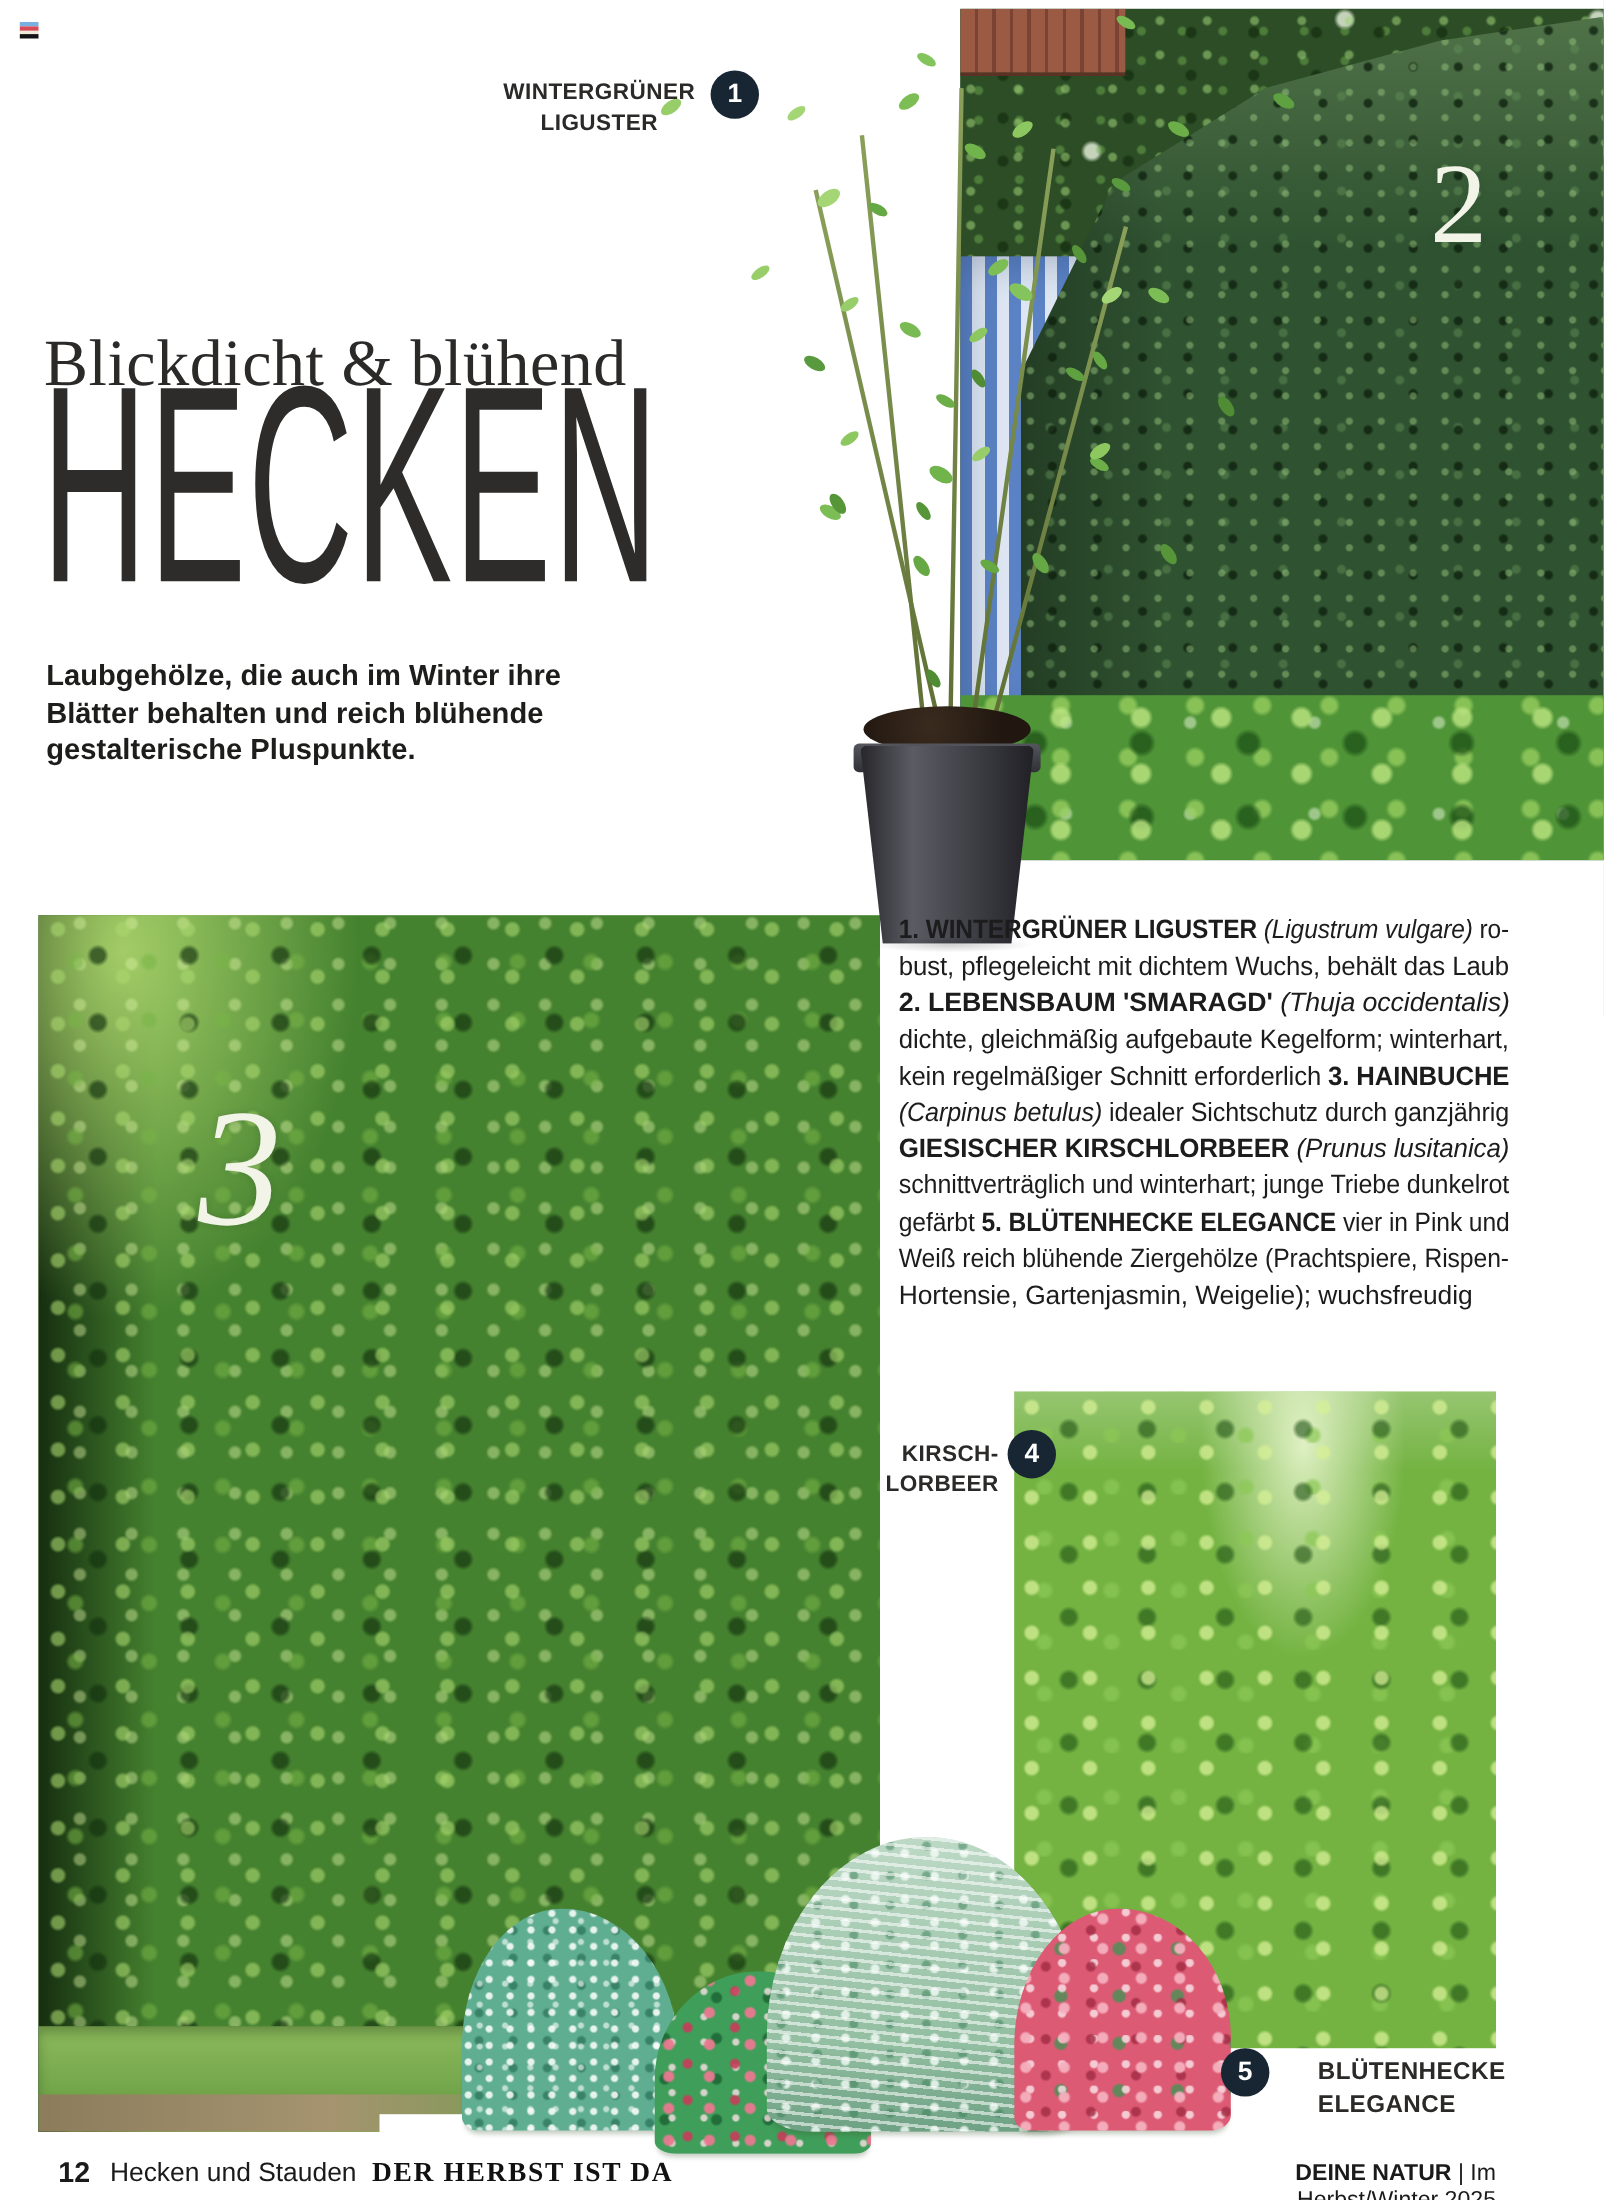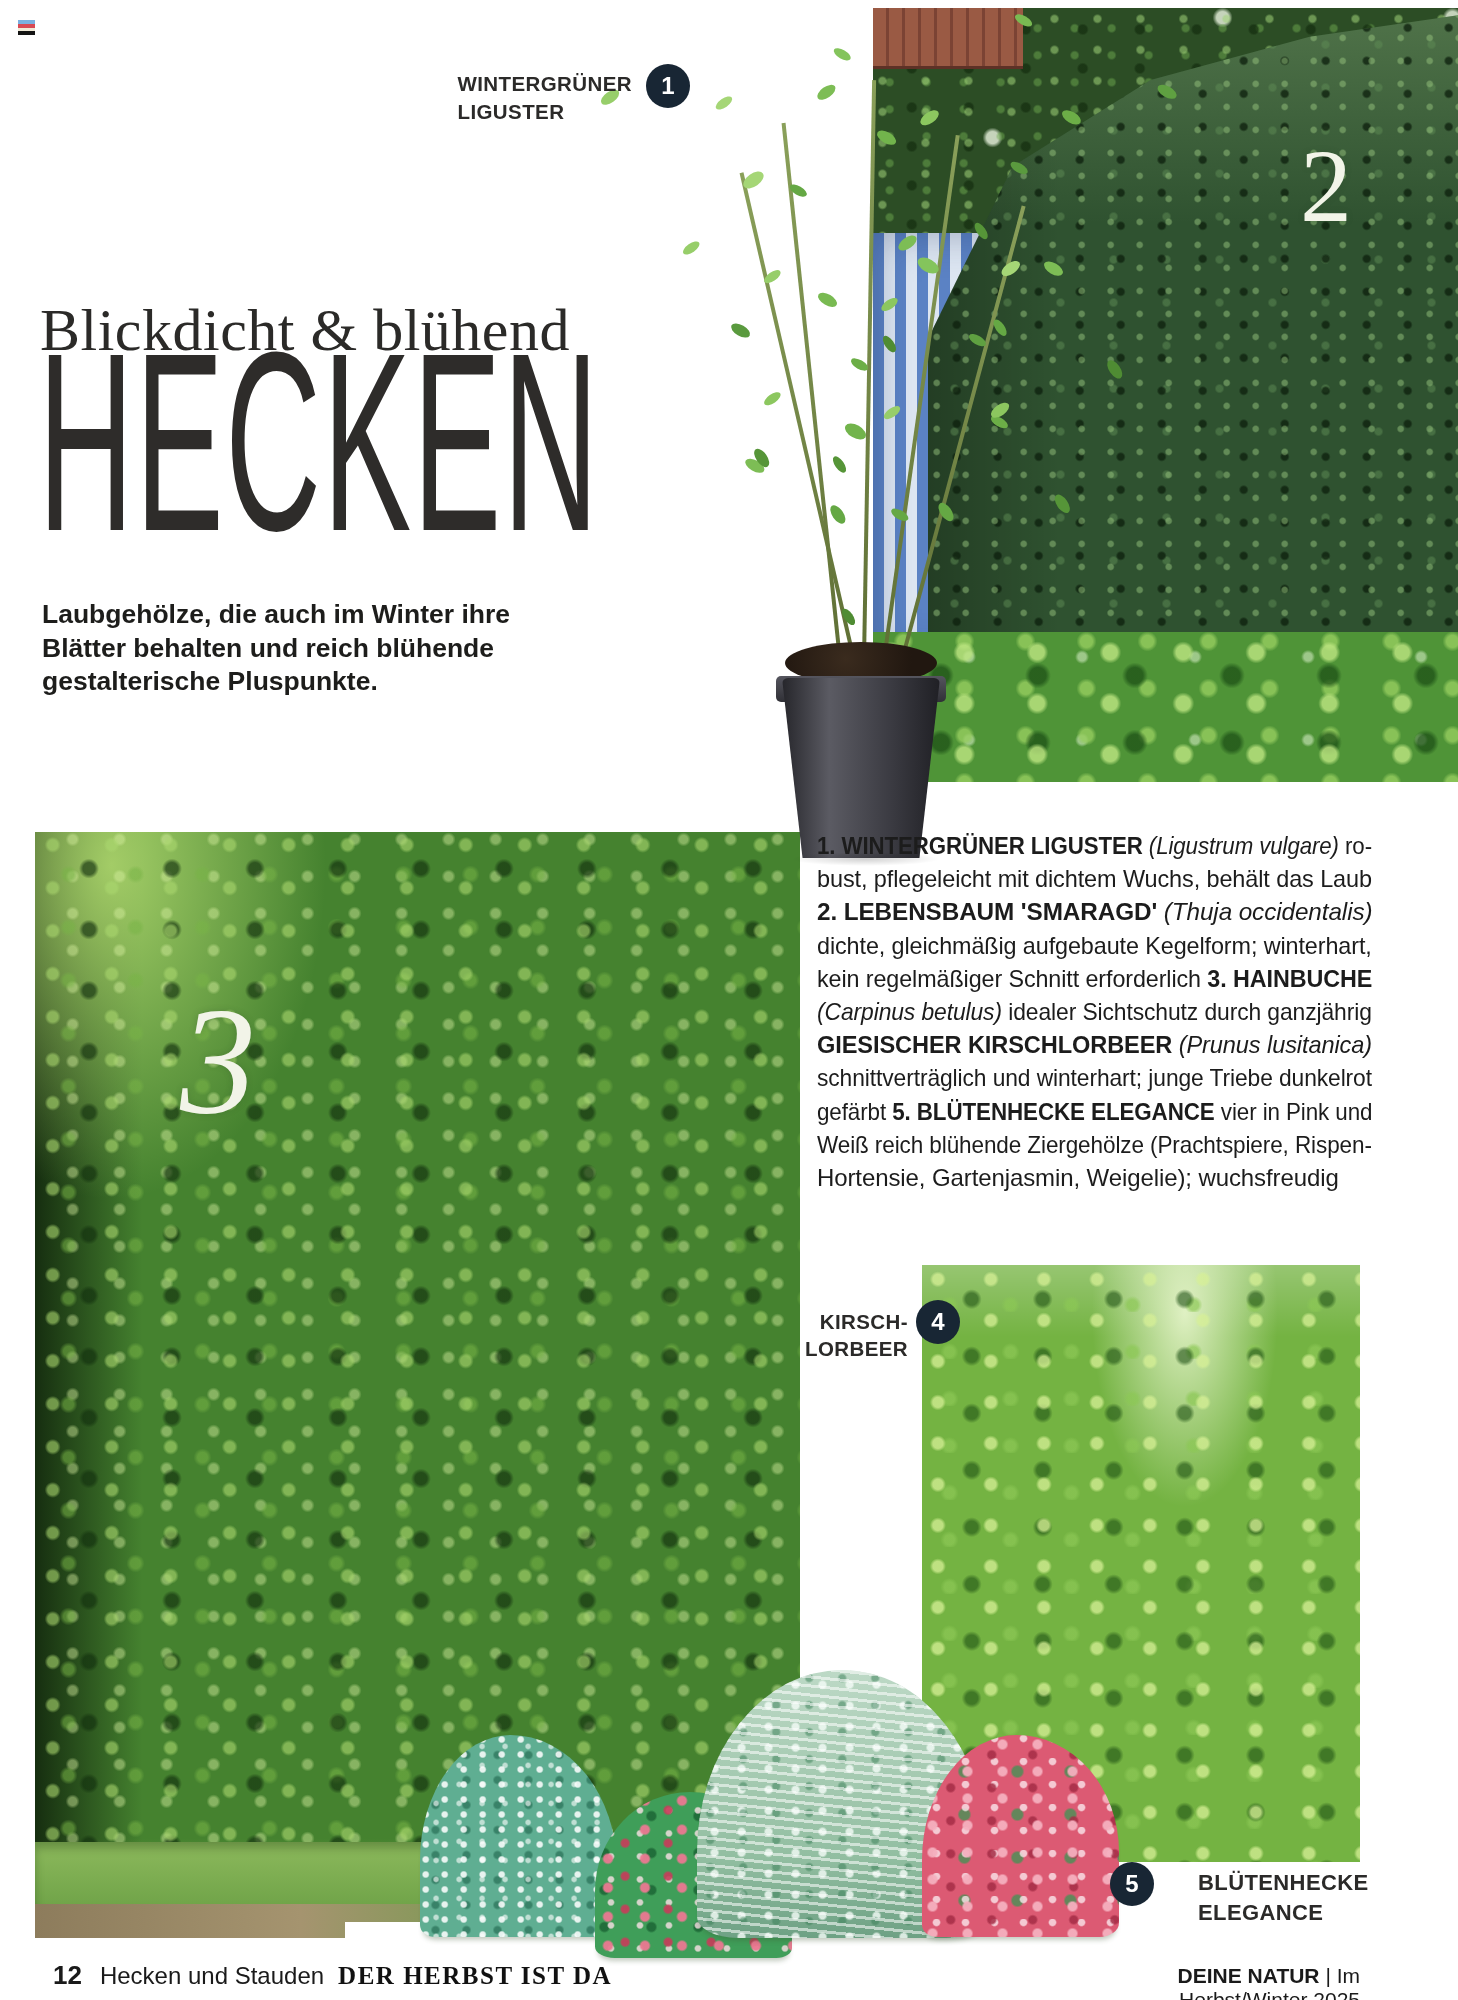--- a/index.html
+++ b/index.html
@@ -8,21 +8,21 @@
   .abs{position:absolute;}
   .ph{position:absolute;overflow:hidden;z-index:1;}
 
   
   #print-mark{left:18px;top:20px;width:17px;height:15px;display:flex;flex-direction:column;z-index:5;}
   #print-mark div{flex:1;}
 
   
   .badge{position:absolute;width:44px;height:44px;border-radius:50%;background:#182634;color:#fff;
          display:flex;align-items:center;justify-content:center;font-weight:700;font-size:24px;z-index:6;}
-  #kicker{right:826px;top:70px;text-align:left;font-weight:700;font-size:20.5px;line-height:28px;
+  #kicker{right:826px;top:70px;text-align:center;font-weight:700;font-size:20.5px;line-height:28px;
           letter-spacing:.4px;color:#2b2a29;z-index:5;}
 
   
   #title-serif{left:40px;top:296px;font-family:"Liberation Serif",serif;font-size:60px;color:#2b2a28;
                letter-spacing:.5px;white-space:nowrap;z-index:3;}
   #title-big{left:38px;top:314px;font-size:170px;line-height:1;font-weight:100;color:#2e2c2a;
              letter-spacing:2px;white-space:nowrap;transform:scale(0.78,1.5);transform-origin:top left;z-index:3;}
 
   
   #intro{left:42px;top:598px;width:560px;font-weight:700;font-size:26.5px;line-height:33.5px;color:#1d1d1b;z-index:3;}

